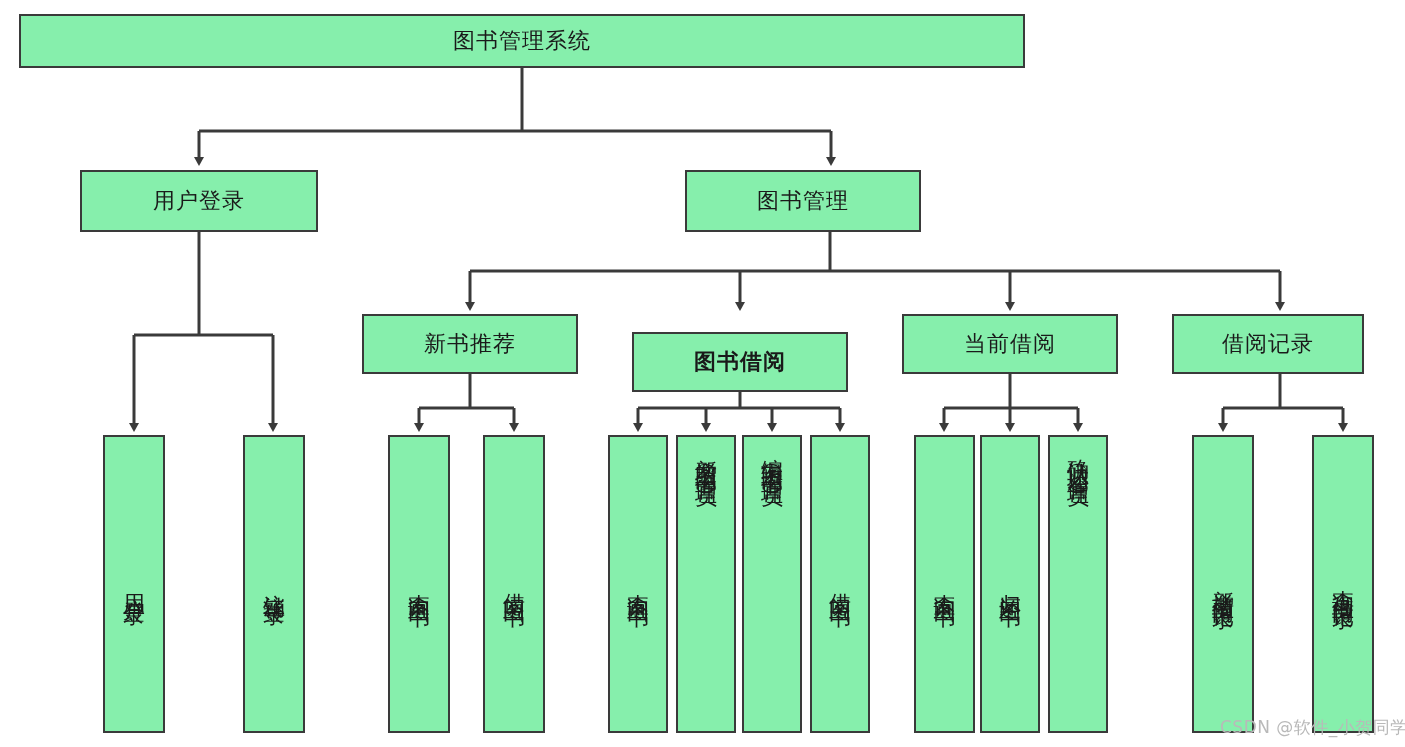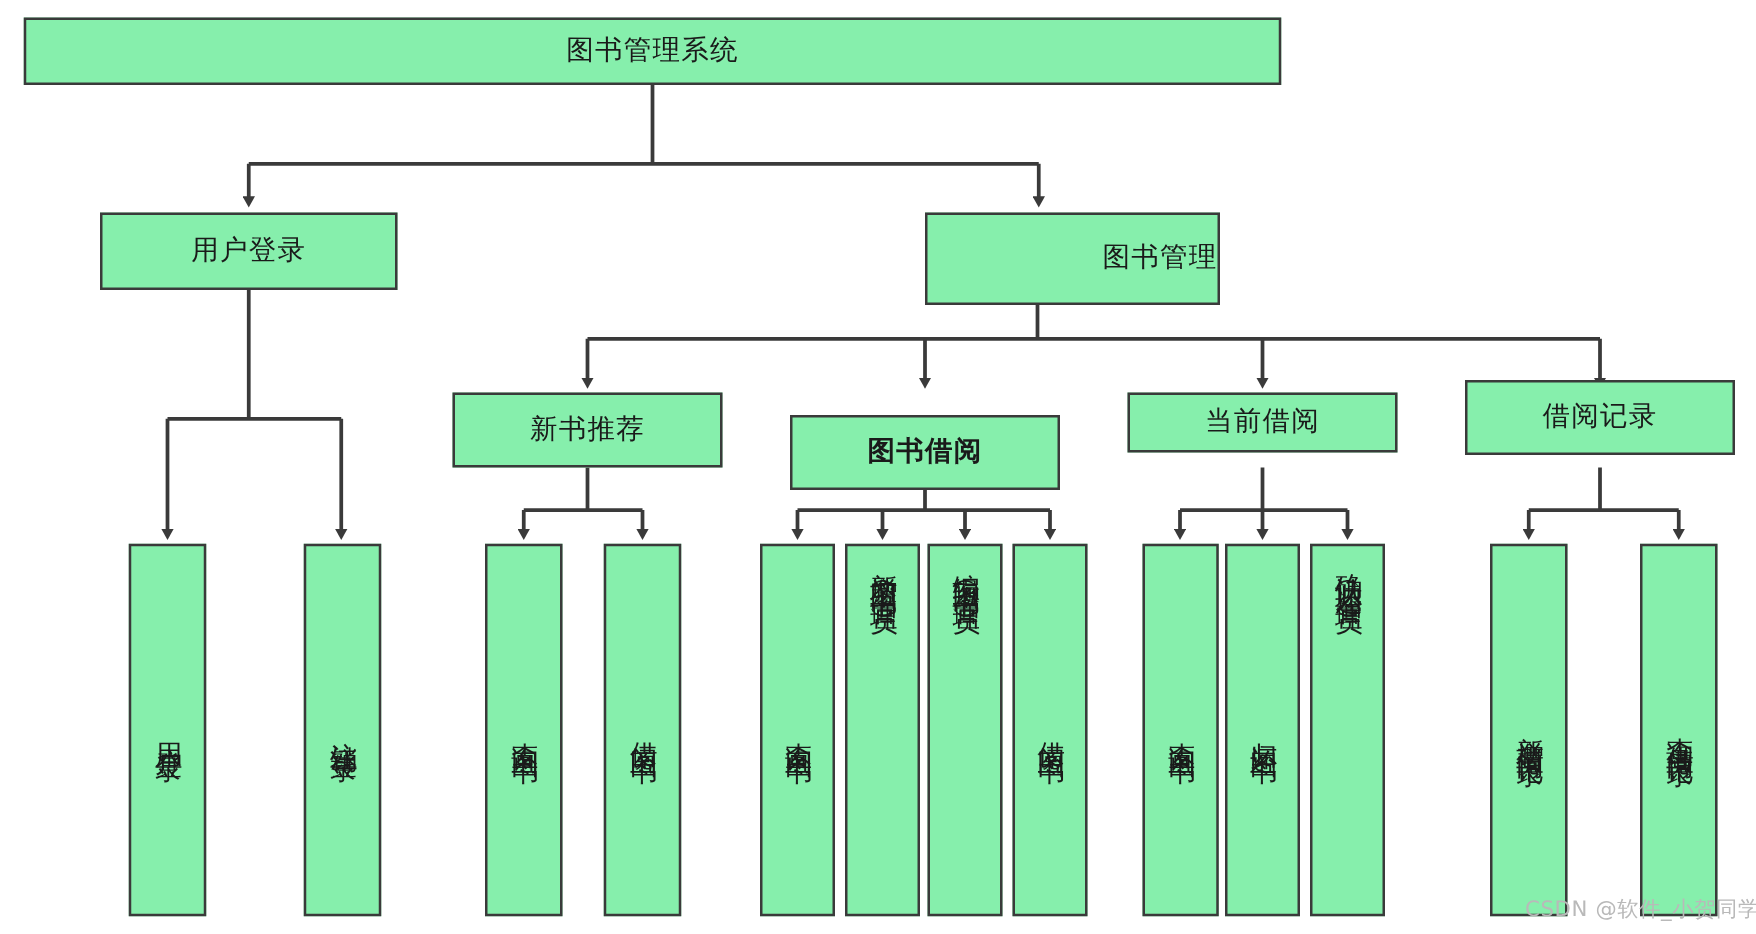--- a/index.html
+++ b/index.html
@@ -121,34 +121,34 @@
     </g>
   </svg>
 
   <div class="node horiz" style="left:19px; top:14px; width:1006px; height:54px;">
     <span class="label">图书管理系统</span>
   </div>
 
   <div class="node horiz" style="left:80px; top:170px; width:238px; height:62px;">
     <span class="label">用户登录</span>
   </div>
-  <div class="node horiz" style="left:740px; top:170px; width:236px; height:74px;justify-content:flex-end;">
+  <div class="node horiz" style="left:685px; top:170px; width:236px; height:62px;">
     <span class="label">图书管理</span>
   </div>
 
   <div class="node horiz" style="left:362px; top:314px; width:216px; height:60px;">
     <span class="label">新书推荐</span>
   </div>
   <div class="node horiz" style="left:632px; top:332px; width:216px; height:60px;font-weight:bold;">
     <span class="label">图书借阅</span>
   </div>
-  <div class="node horiz" style="left:902px; top:314px; width:216px; height:48px;">
+  <div class="node horiz" style="left:902px; top:314px; width:216px; height:60px;">
     <span class="label">当前借阅</span>
   </div>
-  <div class="node horiz" style="left:1172px; top:304px; width:216px; height:60px;">
+  <div class="node horiz" style="left:1172px; top:314px; width:192px; height:60px;">
     <span class="label">借阅记录</span>
   </div>
 
   <div class="node vert centered" style="left:103px; top:435px; width:62px; height:298px;">
     <span class="label">用户登录</span>
   </div>
   <div class="node vert centered" style="left:243px; top:435px; width:62px; height:298px;">
     <span class="label">注销登录</span>
   </div>
 

